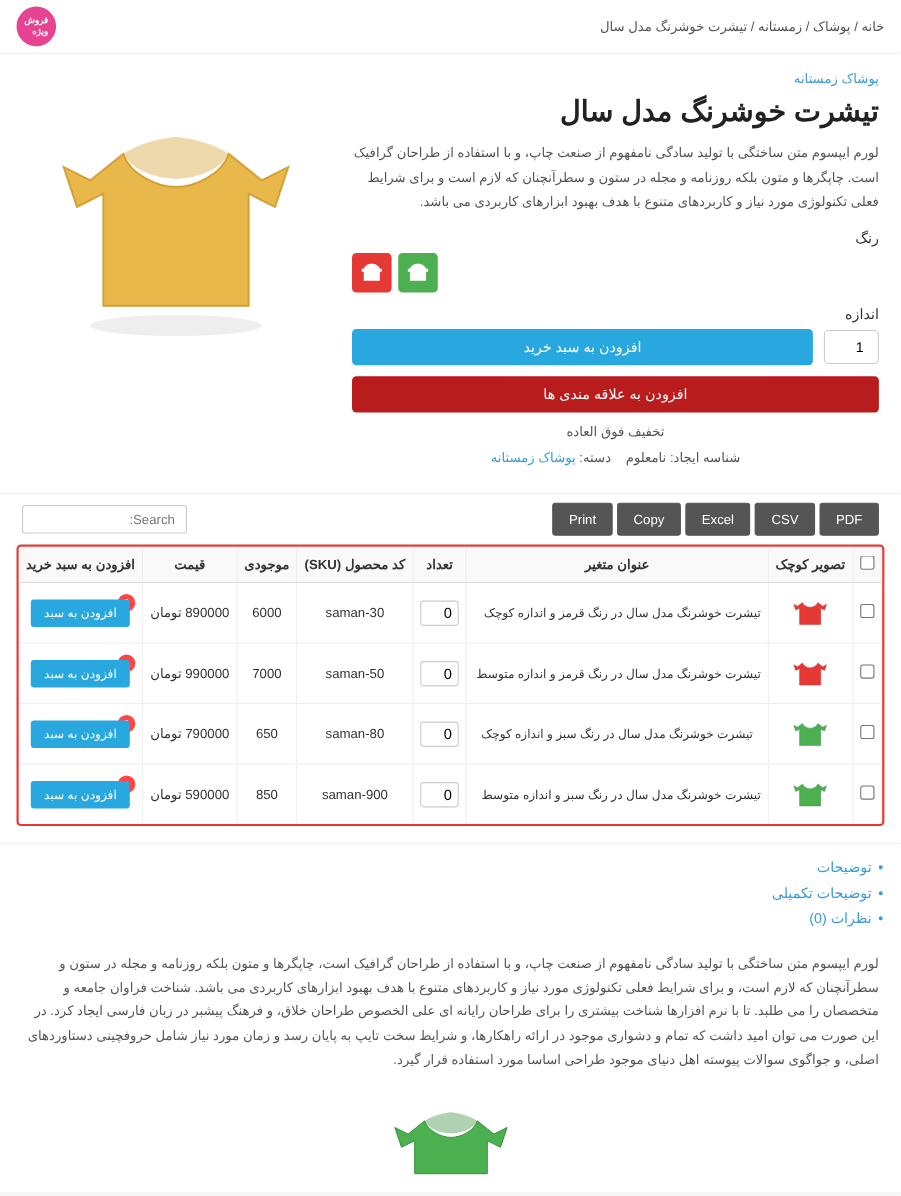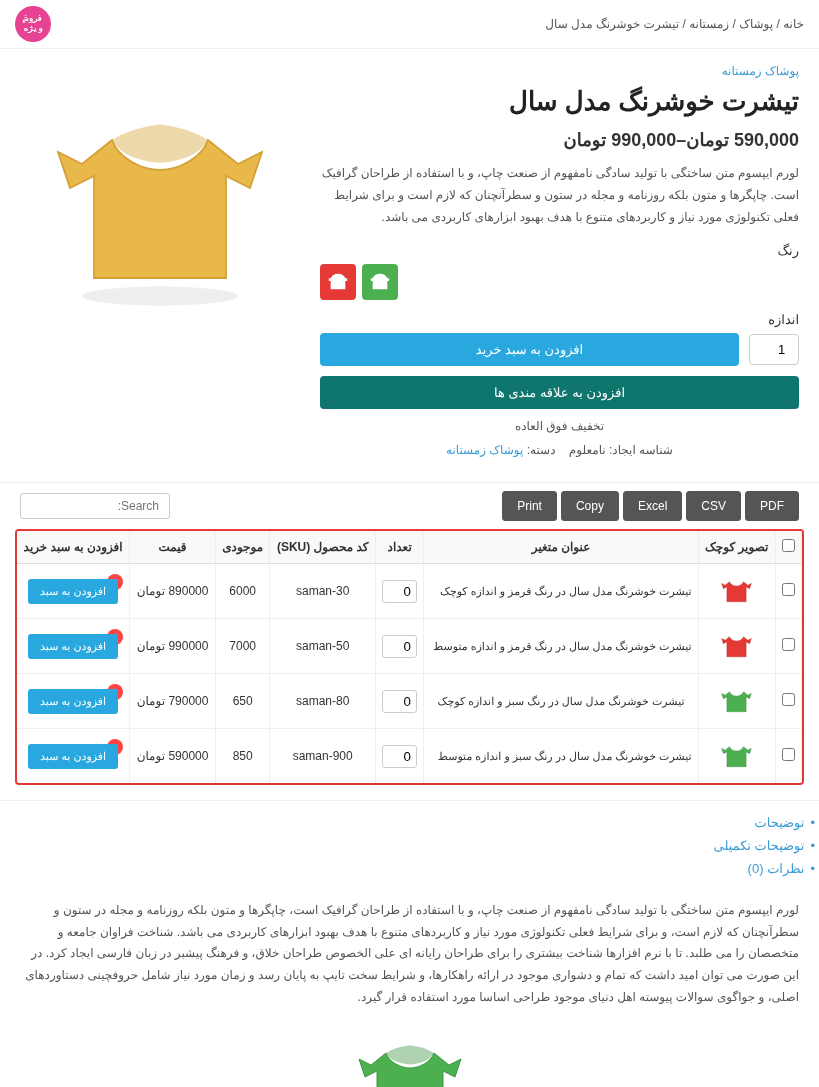--- a/index.html
+++ b/index.html
@@ -151,21 +151,21 @@
     }
     .qty-input {
       width: 50px;
       text-align: center;
       border: 1px solid #ccc;
       padding: 7px;
       border-radius: 4px;
       font-size: 13px;
     }
     .wishlist-btn {
-      background: #0f766e;
+      background: #b91c1c;
       color: #fff;
       border: none;
       padding: 9px 20px;
       border-radius: 4px;
       font-size: 13px;
       cursor: pointer;
       width: 100%;
       margin-bottom: 10px;
     }
     .discount-label {
@@ -265,21 +265,21 @@
       font-size: 9px;
       display: inline-flex;
       align-items: center;
       justify-content: center;
       position: absolute;
       top: -5px;
       right: -5px;
     }
     
     .tabs-section {
-      padding: 10px 4px;
+      padding: 10px 16px;
       border-top: 1px solid #eee;
     }
     .tab-item {
       display: flex;
       align-items: center;
       gap: 6px;
       padding: 4px 0;
       cursor: pointer;
       font-size: 13px;
       color: #3a9bd5;
@@ -305,30 +305,29 @@
     }
   </style>
 </head>
 <body>
 
 <div class="page-wrapper">
 
   <div class="top-bar">
     <span class="breadcrumb">خانه / پوشاک / زمستانه / تیشرت خوشرنگ مدل سال</span>
     <div class="logo-badge">
-      <span style="font-size:8px; text-align:left; line-height:1.2;font-family:Liberation Mono, monospace;">فروش<br>ویژه</span>
+      <span style="font-size:8px; text-align:right; line-height:1.2;">فروش<br>ویژه</span>
     </div>
   </div>
 
   <div class="product-section">
 
     <div class="product-info">
       <div class="category-label">پوشاک زمستانه</div>
       <h1 class="product-title">تیشرت خوشرنگ مدل سال</h1>
-      <div class="product-price">590,000 تومان–990,000 تومان</div>
       <p class="product-desc">لورم ایپسوم متن ساختگی با تولید سادگی نامفهوم از صنعت چاپ، و با استفاده از طراحان گرافیک است. چاپگرها و متون بلکه روزنامه و مجله در ستون و سطرآنچنان که لازم است و برای شرایط فعلی تکنولوژی مورد نیاز و کاربردهای متنوع با هدف بهبود ابزارهای کاربردی می باشد.</p>
 
       <div class="attr-label">رنگ</div>
       <div class="color-options">
         <div class="color-swatch red">
           <svg viewBox="0 0 24 24" fill="white">
               <path d="M12 3 C8 3 5 5 4 8 L2 8 L2 11 L4 11 L4 20 L20 20 L20 11 L22 11 L22 8 L20 8 C19 5 16 3 12 3Z"></path>
             </svg>
         </div>
         <div class="color-swatch green">

